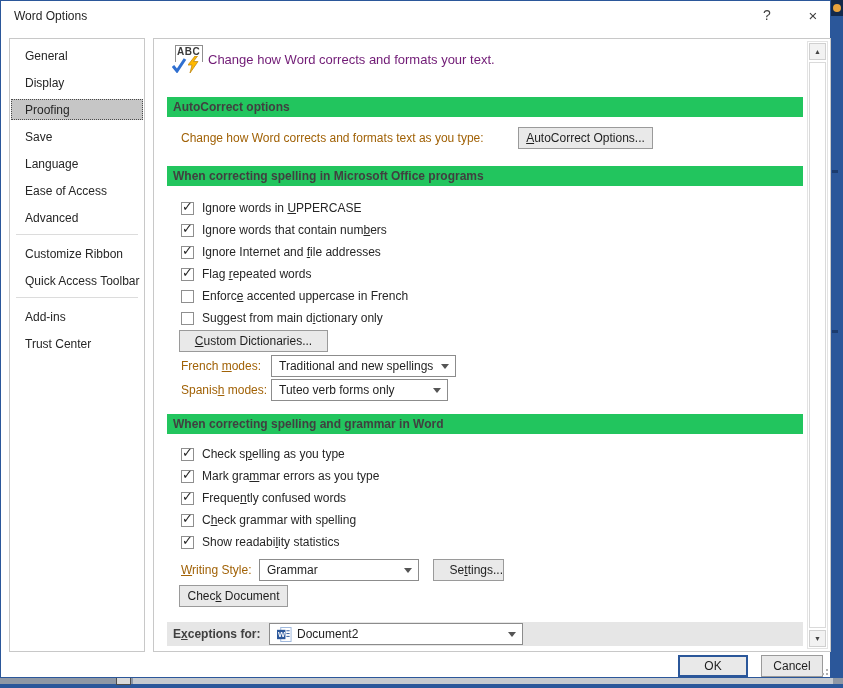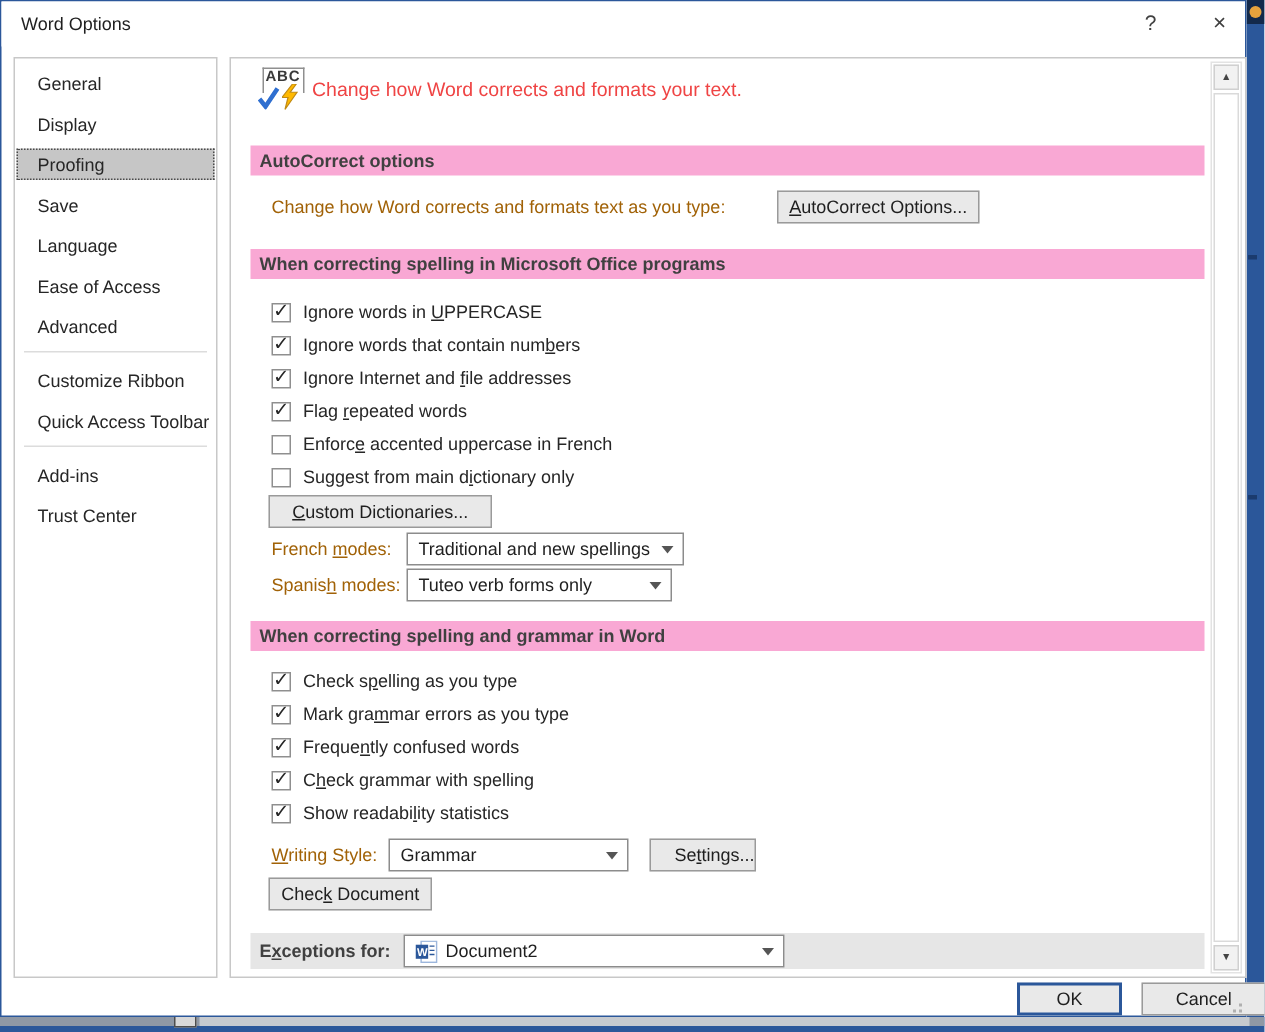--- a/index.html
+++ b/index.html
@@ -34,24 +34,24 @@
   .side-divider { height:1px; background:#dcdcdc; margin:2px 6px 8px 6px; }
 
   
   .content { position:absolute; left:152px; top:37px; width:678px; height:614px; border:1px solid #c8c8c8; background:#fff; }
 
   .intro-icon { position:absolute; left:20px; top:6px; width:36px; height:32px; }
   .abc-text { position:absolute; left:1px; top:0; font-size:10px; font-weight:bold; color:#3a3a3a;
               border:1px solid #8f8f8f; border-bottom:none; padding:0 2px 5px 1px; letter-spacing:0.5px; }
   .abc-check { position:absolute; left:-2px; top:12px; }
   .abc-bolt { position:absolute; left:14px; top:11px; }
-  .intro-text { position:absolute; left:54px; top:13px; font-size:13px; color:#ef4444; }
+  .intro-text { position:absolute; left:54px; top:13px; font-size:13px; color:#701a75; }
 
   .sec-header { position:absolute; left:13px; width:636px; height:20px; line-height:20px; padding-left:6px;
-                background:#f9a8d4; font-weight:bold; color:#404040; }
+                background:#22c55e; font-weight:bold; color:#404040; }
   .h-autocorrect { top:58px; }
   .h-office { top:127px; }
   .h-word { top:375px; }
 
   .flow-label { position:absolute; line-height:22px; color:#a16207; }
 
   .btn { position:absolute; background:#e9e9e9; border:1px solid #9a9a9a; text-align:center;
          font-size:12px; color:#1f1f1f; line-height:20px; height:22px; cursor:default; }
   .btn-autocorrect { left:336px; top:88px; width:135px;margin-left:28px; }
   .btn-customdict { left:25px; top:291px; width:149px; }
@@ -76,21 +76,21 @@
 
   
   .vscroll { position:absolute; top:2px; right:2px; bottom:2px; width:21px; background:#fff; border:1px solid #e3e3e3; }
   .vs-btn { position:absolute; left:1px; right:1px; height:17px; background:#f2f2f2; border:1px solid #d0d0d0;
             font-size:7px; line-height:15px; text-align:center; color:#444; }
   .vs-up { top:1px; } .vs-down { bottom:1px; }
   .vs-thumb { position:absolute; left:1px; right:1px; top:20px; bottom:20px; background:#fff; border:1px solid #dadada; }
 
   
   .btn-ok { left:677px; top:654px; width:70px; border:2px solid #2b579a; line-height:18px; }
-  .btn-cancel { left:760px; top:654px; width:83px; }
+  .btn-cancel { left:760px; top:654px; width:62px; }
   .grip { position:absolute; right:2px; bottom:2px; width:10px; height:10px; }
   .grip i { position:absolute; width:2px; height:2px; background:#b0b0b0; }
   .grip .g1 { right:0; bottom:0; } .grip .g2 { right:4px; bottom:0; } .grip .g3 { right:0; bottom:4px; }
 
   u { text-decoration:underline; }
 </style>
 </head>
 <body>
 
 <div id="stage">

